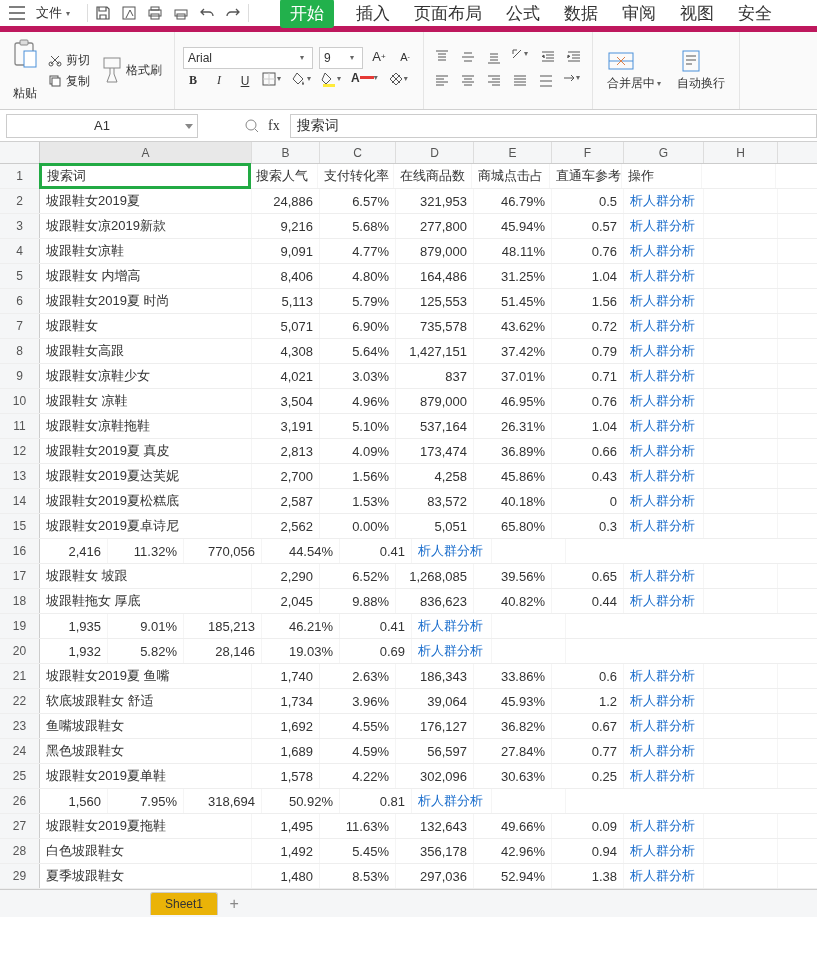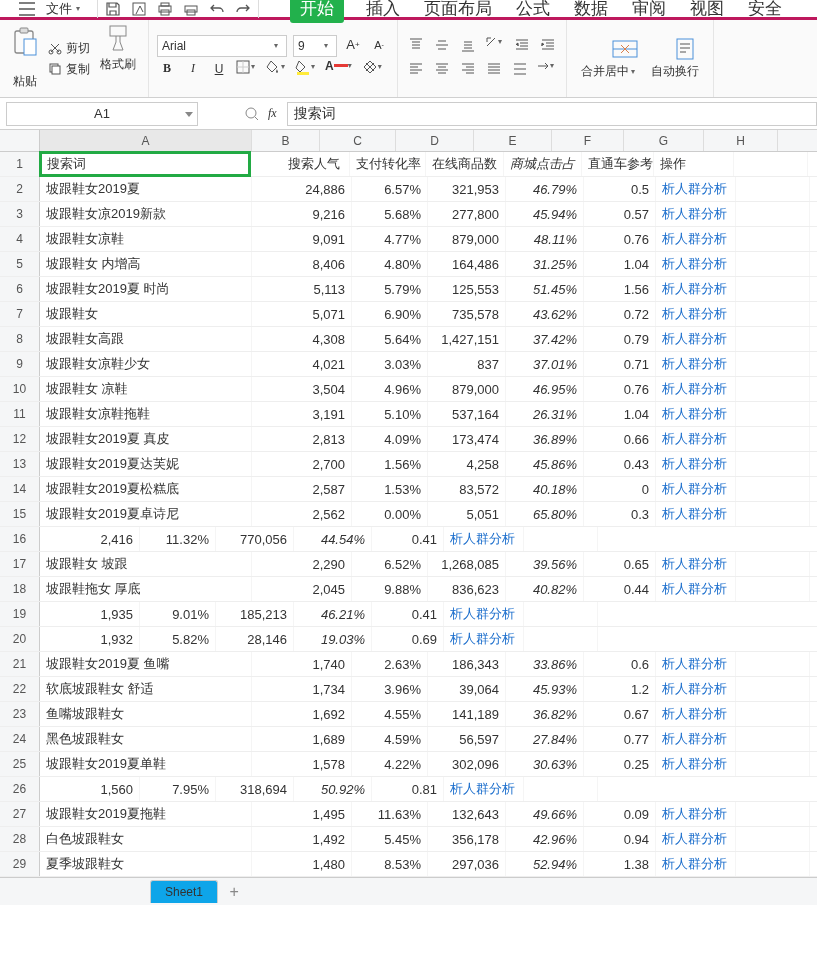--- a/index.html
+++ b/index.html
@@ -1,68 +1,68 @@
 <!DOCTYPE html>
 <html><head>
 <meta charset="utf-8">
 <style>
 * { margin: 0; padding: 0; box-sizing: border-box; }
 body { font-family: Arial, "Microsoft YaHei", sans-serif; font-size: 12px; background: #fff; color: #333; user-select: none; width: 817px; }
-.menubar { display: flex; align-items: center; height: 20px; padding: 0 18px; gap: 4px; border-bottom: 3px solid #be185d; }
+.menubar { display: flex; align-items: center; height: 32px; padding: 0 8px; gap: 4px; border-bottom: 6px solid #be185d; }
 .menu-icon { width: 18px; height: 18px; display: flex; align-items: center; justify-content: center; cursor: pointer; }
 .menu-file { display: flex; align-items: center; gap: 4px; padding: 2px 6px; cursor: pointer; font-size: 13px; }
 .menu-sep { width: 1px; height: 18px; background: #ddd; margin: 0 3px; }
 .qat { display: flex; align-items: center; gap: 10px; }
 .qat svg { cursor: pointer; }
 .tabs { display: flex; align-items: center; gap: 20px; margin-left: 24px; font-size: 17px; }
 .tab { cursor: pointer; padding: 4px 2px; }
 .tab.active { background: #22b14c; color: #fff; padding: 3px 10px; border-radius: 3px; }
 
 .ribbon { display: flex; align-items: stretch; height: 78px; border-bottom: 1px solid #d0d0d0; background: #fafafa; }
 .ribbon-group { display: flex; flex-direction: column; justify-content: center; padding: 4px 8px; border-right: 1px solid #e5e5e5; }
 .ribbon-row { display: flex; align-items: flex-start; gap: 6px; height: 24px; }
 .paste-big { display:flex; flex-direction:column; align-items:center; justify-content:center; gap:16px; padding:0 4px; cursor:pointer; font-size:12px; }
-.fmt-big { display:flex; flex-direction:column; align-items:center; justify-content:flex-start; gap:2px; padding:0 4px; cursor:pointer; font-size:12px;font-family:Liberation Mono, monospace; }
+.fmt-big { display:flex; flex-direction:row; align-items:center; justify-content:flex-start; gap:2px; padding:0 4px; cursor:pointer; font-size:12px;font-family:Liberation Mono, monospace; }
 .clip-small { display:flex; flex-direction:column; gap:4px; justify-content:center; }
 .clip-item { display:flex; align-items:center; gap:4px; cursor:pointer; font-size:12px; }
 .font-select { height:22px; border:1px solid #ccc; background:#fff; padding:0 4px; font-size:12px; min-width:130px; display:flex; align-items:center; justify-content:space-between; cursor:pointer; }
 .size-select { height:22px; border:1px solid #ccc; background:#fff; padding:0 4px; font-size:12px; min-width:44px; display:flex; align-items:center; justify-content:space-between; cursor:pointer; }
 .btn-icon { width:20px; height:20px; display:flex; align-items:center; justify-content:center; cursor:pointer; border:1px solid transparent; }
 .dd { display:flex; align-items:center; cursor:pointer; }
 .dd-arrow { width:8px; font-size:8px; color:#666; }
-.big-btn { display:flex; flex-direction:column; align-items:flex-end; justify-content:center; gap:2px; padding:0 6px; cursor:pointer; font-size:12px; }
+.big-btn { display:flex; flex-direction:column; align-items:flex-start; justify-content:center; gap:2px; padding:0 6px; cursor:pointer; font-size:12px; }
 
 .fx-bar { display:flex; align-items:center; height:32px; border-bottom:1px solid #d0d0d0; }
 .name-box { width:192px; height:24px; border:1px solid #ccc; margin:0 6px; display:flex; align-items:center; justify-content:center; font-size:13px; background:#fff; position:relative; }
 .name-box::after { content:""; position:absolute; right:4px; top:9px; border-left:4px solid transparent; border-right:4px solid transparent; border-top:5px solid #888; }
 .fx-icons { display:flex; align-items:center; gap:8px; padding:0 10px 0 40px; }
 .fx-input { flex:1; height:24px; border:1px solid #ccc; padding:0 6px; font-size:14px; background:#fff; display:flex; align-items:center; }
 
 .grid-wrap { overflow:hidden; }
 .col-headers { display:flex; height:22px; background:#f5f6f7; border-bottom:1px solid #ccc; }
 .corner { width:40px; border-right:1px solid #ccc; background:#f5f6f7; }
 .col-h { border-right:1px solid #ddd; display:flex; align-items:center; justify-content:center; font-size:12px; color:#555; background:#f5f6f7; }
 .col-h.sel { background:#e8e8e8; }
 .row { display:flex; height:25px; border-bottom:1px solid #eee; }
 .row-h { width:40px; border-right:1px solid #ccc; display:flex; align-items:center; justify-content:center; font-size:12px; color:#555; background:#f5f6f7; }
 .cell { border-right:1px solid #f5f5f5; padding:0 6px; display:flex; align-items:center; font-size:13px; overflow:hidden; white-space:nowrap; }
 .c-a { width:212px; justify-content:flex-start; }
-.c-b { width:68px; justify-content:flex-end;margin-left:32px; }
+.c-b { width:68px; justify-content:flex-end; }
 .c-c { width:76px; justify-content:flex-end; }
 .c-d { width:78px; justify-content:flex-end; }
-.c-e { width:78px; justify-content:flex-end;font-style:italic; }
+.c-e { width:78px; justify-content:flex-end; }
 .c-f { width:72px; justify-content:flex-end; }
 .c-g { width:80px; justify-content:flex-start; }
 .c-h { width:74px; }
 .link { color:#1a6dcc; cursor:pointer; }
 .hdr-row .cell { justify-content:flex-start; }
 .selected-cell { border:2px solid #22aa44; box-shadow:0 0 0 1px #22aa44 inset; margin:-1px; position:relative; z-index:2; }
 
 .sheet-tabs { display:flex; align-items:center; height:28px; border-top:1px solid #ccc; background:#f5f6f7; padding-left:150px; gap:4px; }
-.sheet-tab { padding:4px 14px; background:#0ea5e9; border:1px solid #ccc; border-bottom:none; font-size:12px; cursor:pointer; border-radius:3px 3px 0 0; }
+.sheet-tab { padding:4px 14px; background:#eab308; border:1px solid #ccc; border-bottom:none; font-size:12px; cursor:pointer; border-radius:3px 3px 0 0; }
 .sheet-add { width:24px; height:24px; display:flex; align-items:center; justify-content:center; font-size:16px; color:#888; cursor:pointer; }
 </style>
 </head>
 <body>
 
 <div class="menubar">
   <div class="menu-icon">
     <svg width="16" height="14" viewBox="0 0 16 14">
         <path d="M0 1h16M0 7h16M0 13h16" stroke="#555" stroke-width="1.5"></path>
       </svg>
@@ -290,21 +290,21 @@
 
 <div class="fx-bar">
   <div class="name-box">
       <span>A1</span>
     </div>
   <div class="fx-icons">
     <svg width="16" height="16" viewBox="0 0 16 16">
         <circle cx="7" cy="7" r="5" fill="none" stroke="#888"></circle>
         <path d="M11 11l3 3" stroke="#888"></path>
       </svg>
-    <span style="font-style:italic;font-family:serif;font-size:12px;cursor:pointer;">fx</span>
+    <span style="font-family:serif;font-size:14px;cursor:pointer;">fx</span>
   </div>
   <div class="fx-input">
       <span>搜索词</span>
     </div>
 </div>
 
 <div class="grid-wrap">
   <div class="col-headers">
     <div class="corner"></div>
     <div class="col-h sel" style="width:212px;">A</div>
@@ -554,21 +554,21 @@
     <div class="cell c-e">45.93%</div>
     <div class="cell c-f">1.2</div>
     <div class="cell c-g link">析人群分析</div>
     <div class="cell c-h"></div>
   </div>
       <div class="row">
     <div class="row-h">23</div>
     <div class="cell c-a">鱼嘴坡跟鞋女</div>
     <div class="cell c-b">1,692</div>
     <div class="cell c-c">4.55%</div>
-    <div class="cell c-d">141,189</div>
+    <div class="cell c-d">176,127</div>
     <div class="cell c-e">36.82%</div>
     <div class="cell c-f">0.67</div>
     <div class="cell c-g link">析人群分析</div>
     <div class="cell c-h"></div>
   </div>
       <div class="row">
     <div class="row-h">24</div>
     <div class="cell c-a">黑色坡跟鞋女</div>
     <div class="cell c-b">1,689</div>
     <div class="cell c-c">4.59%</div>

